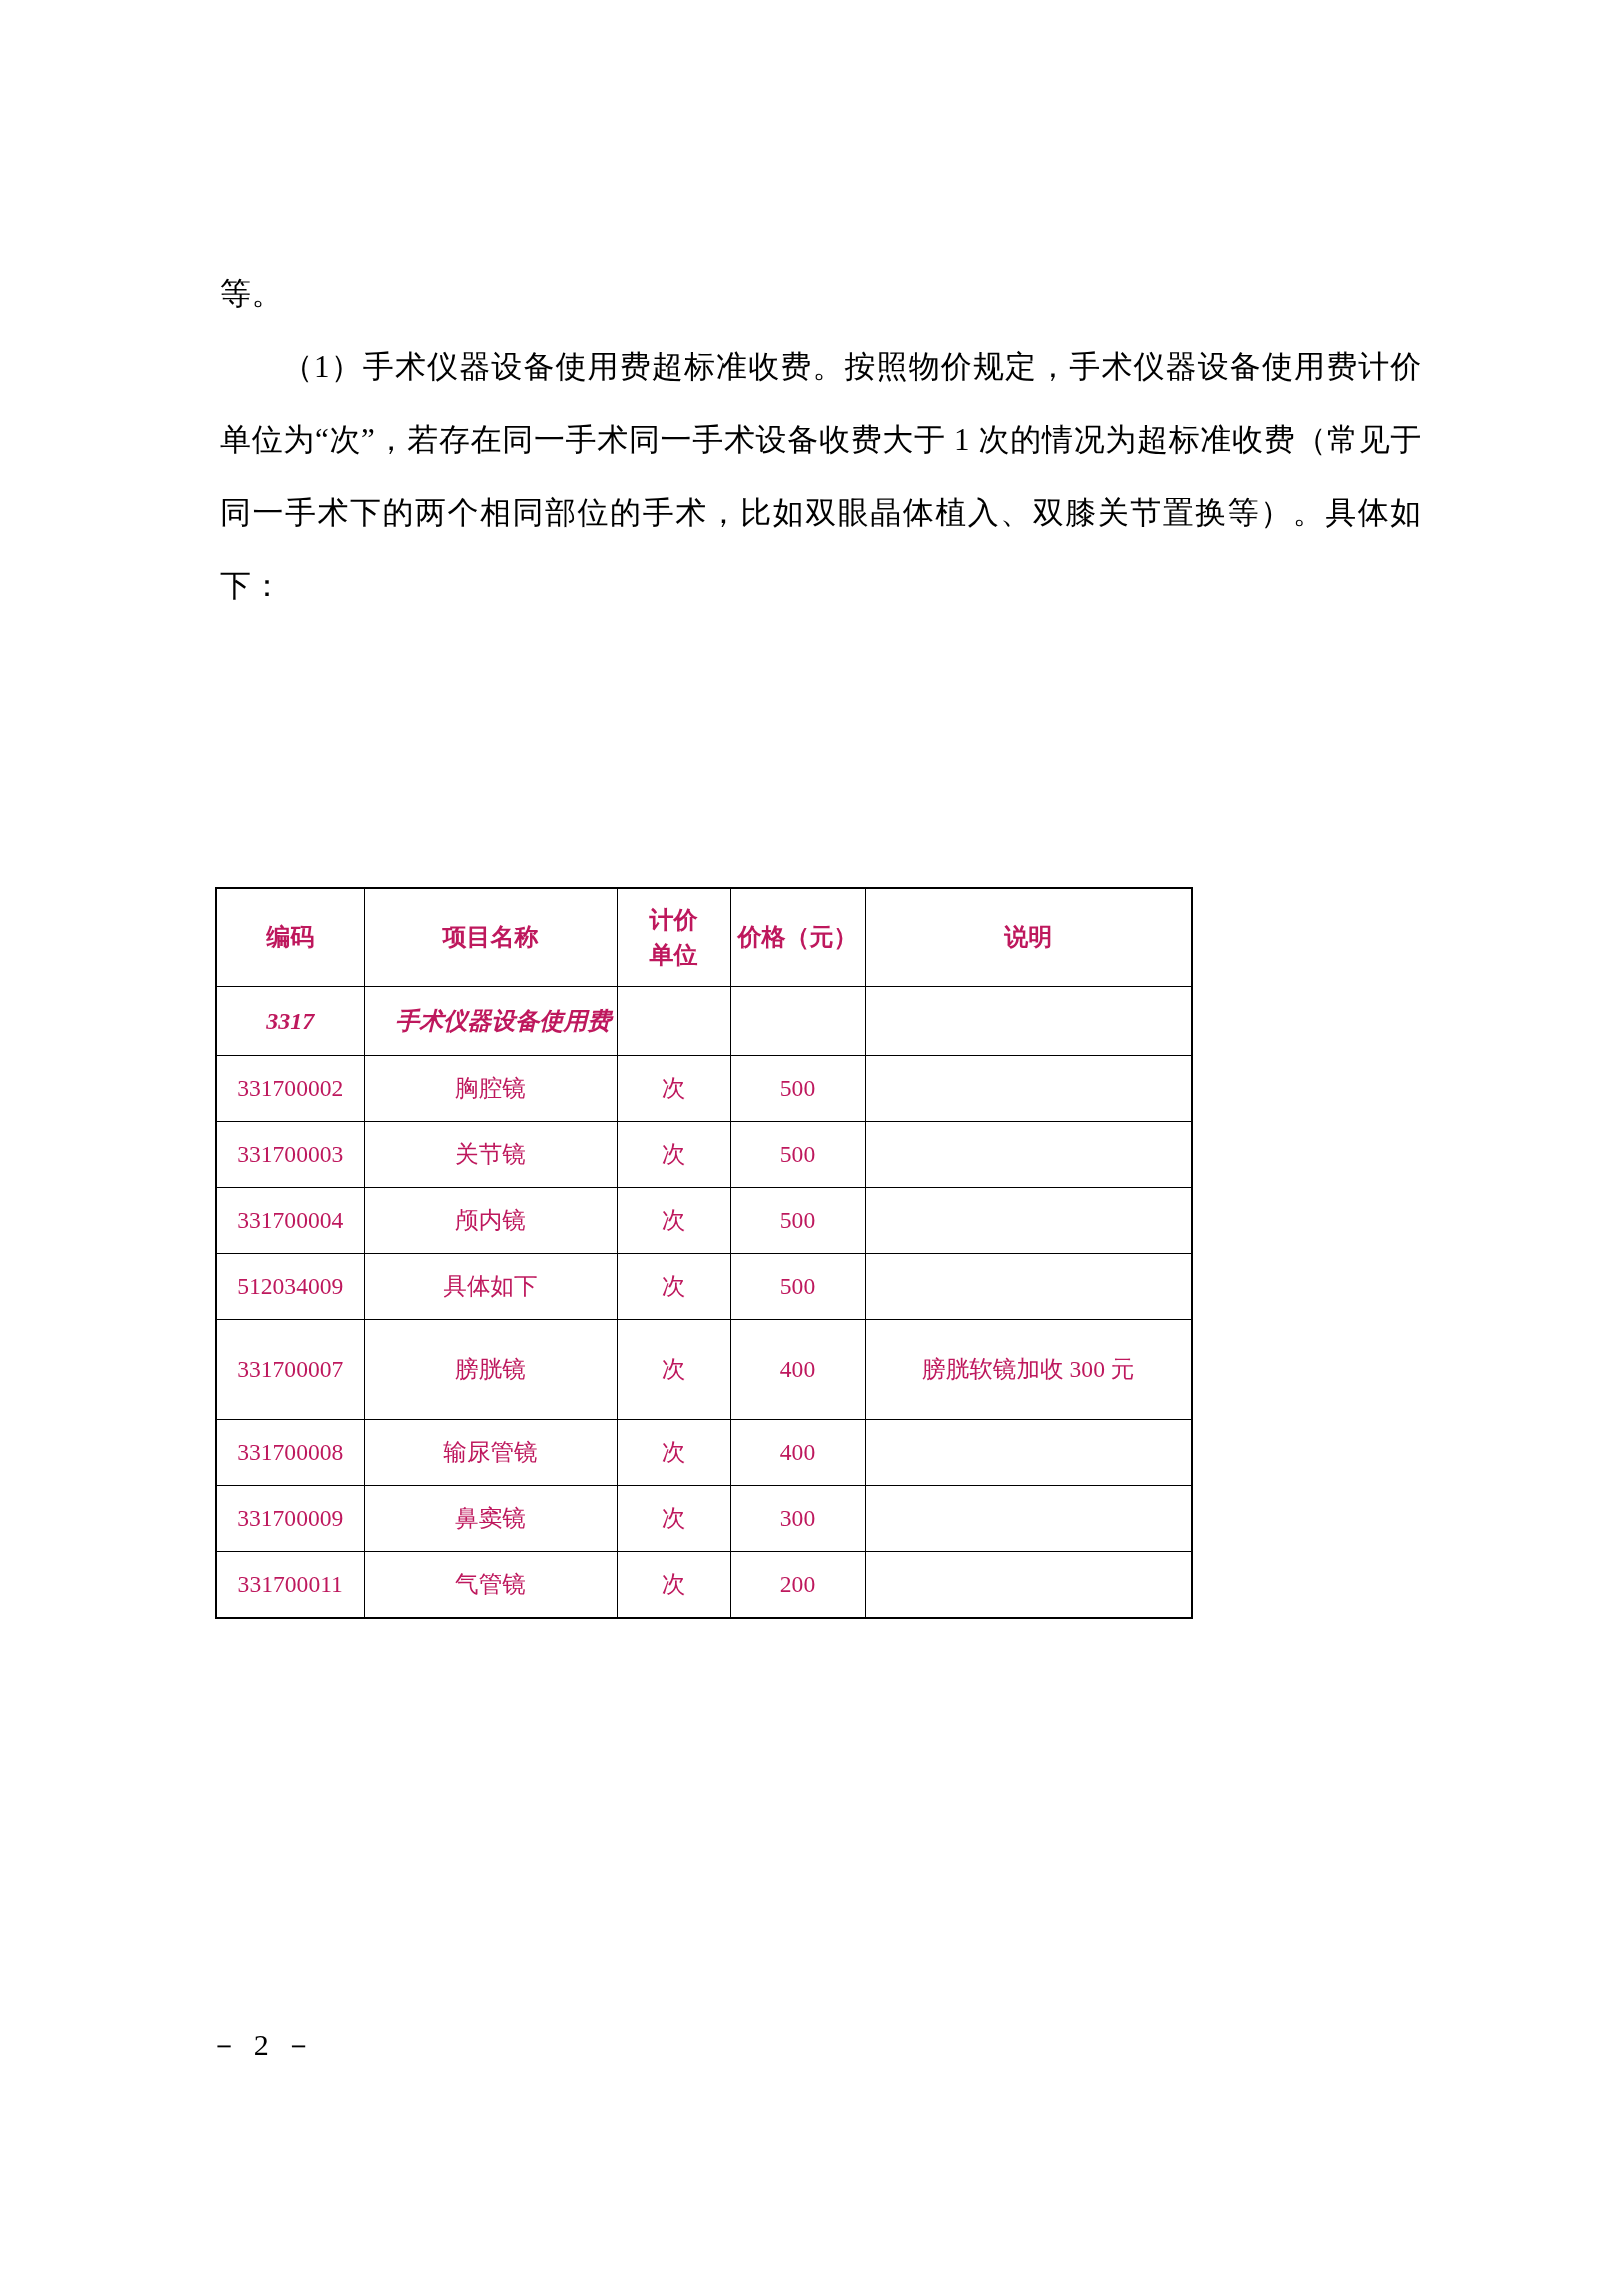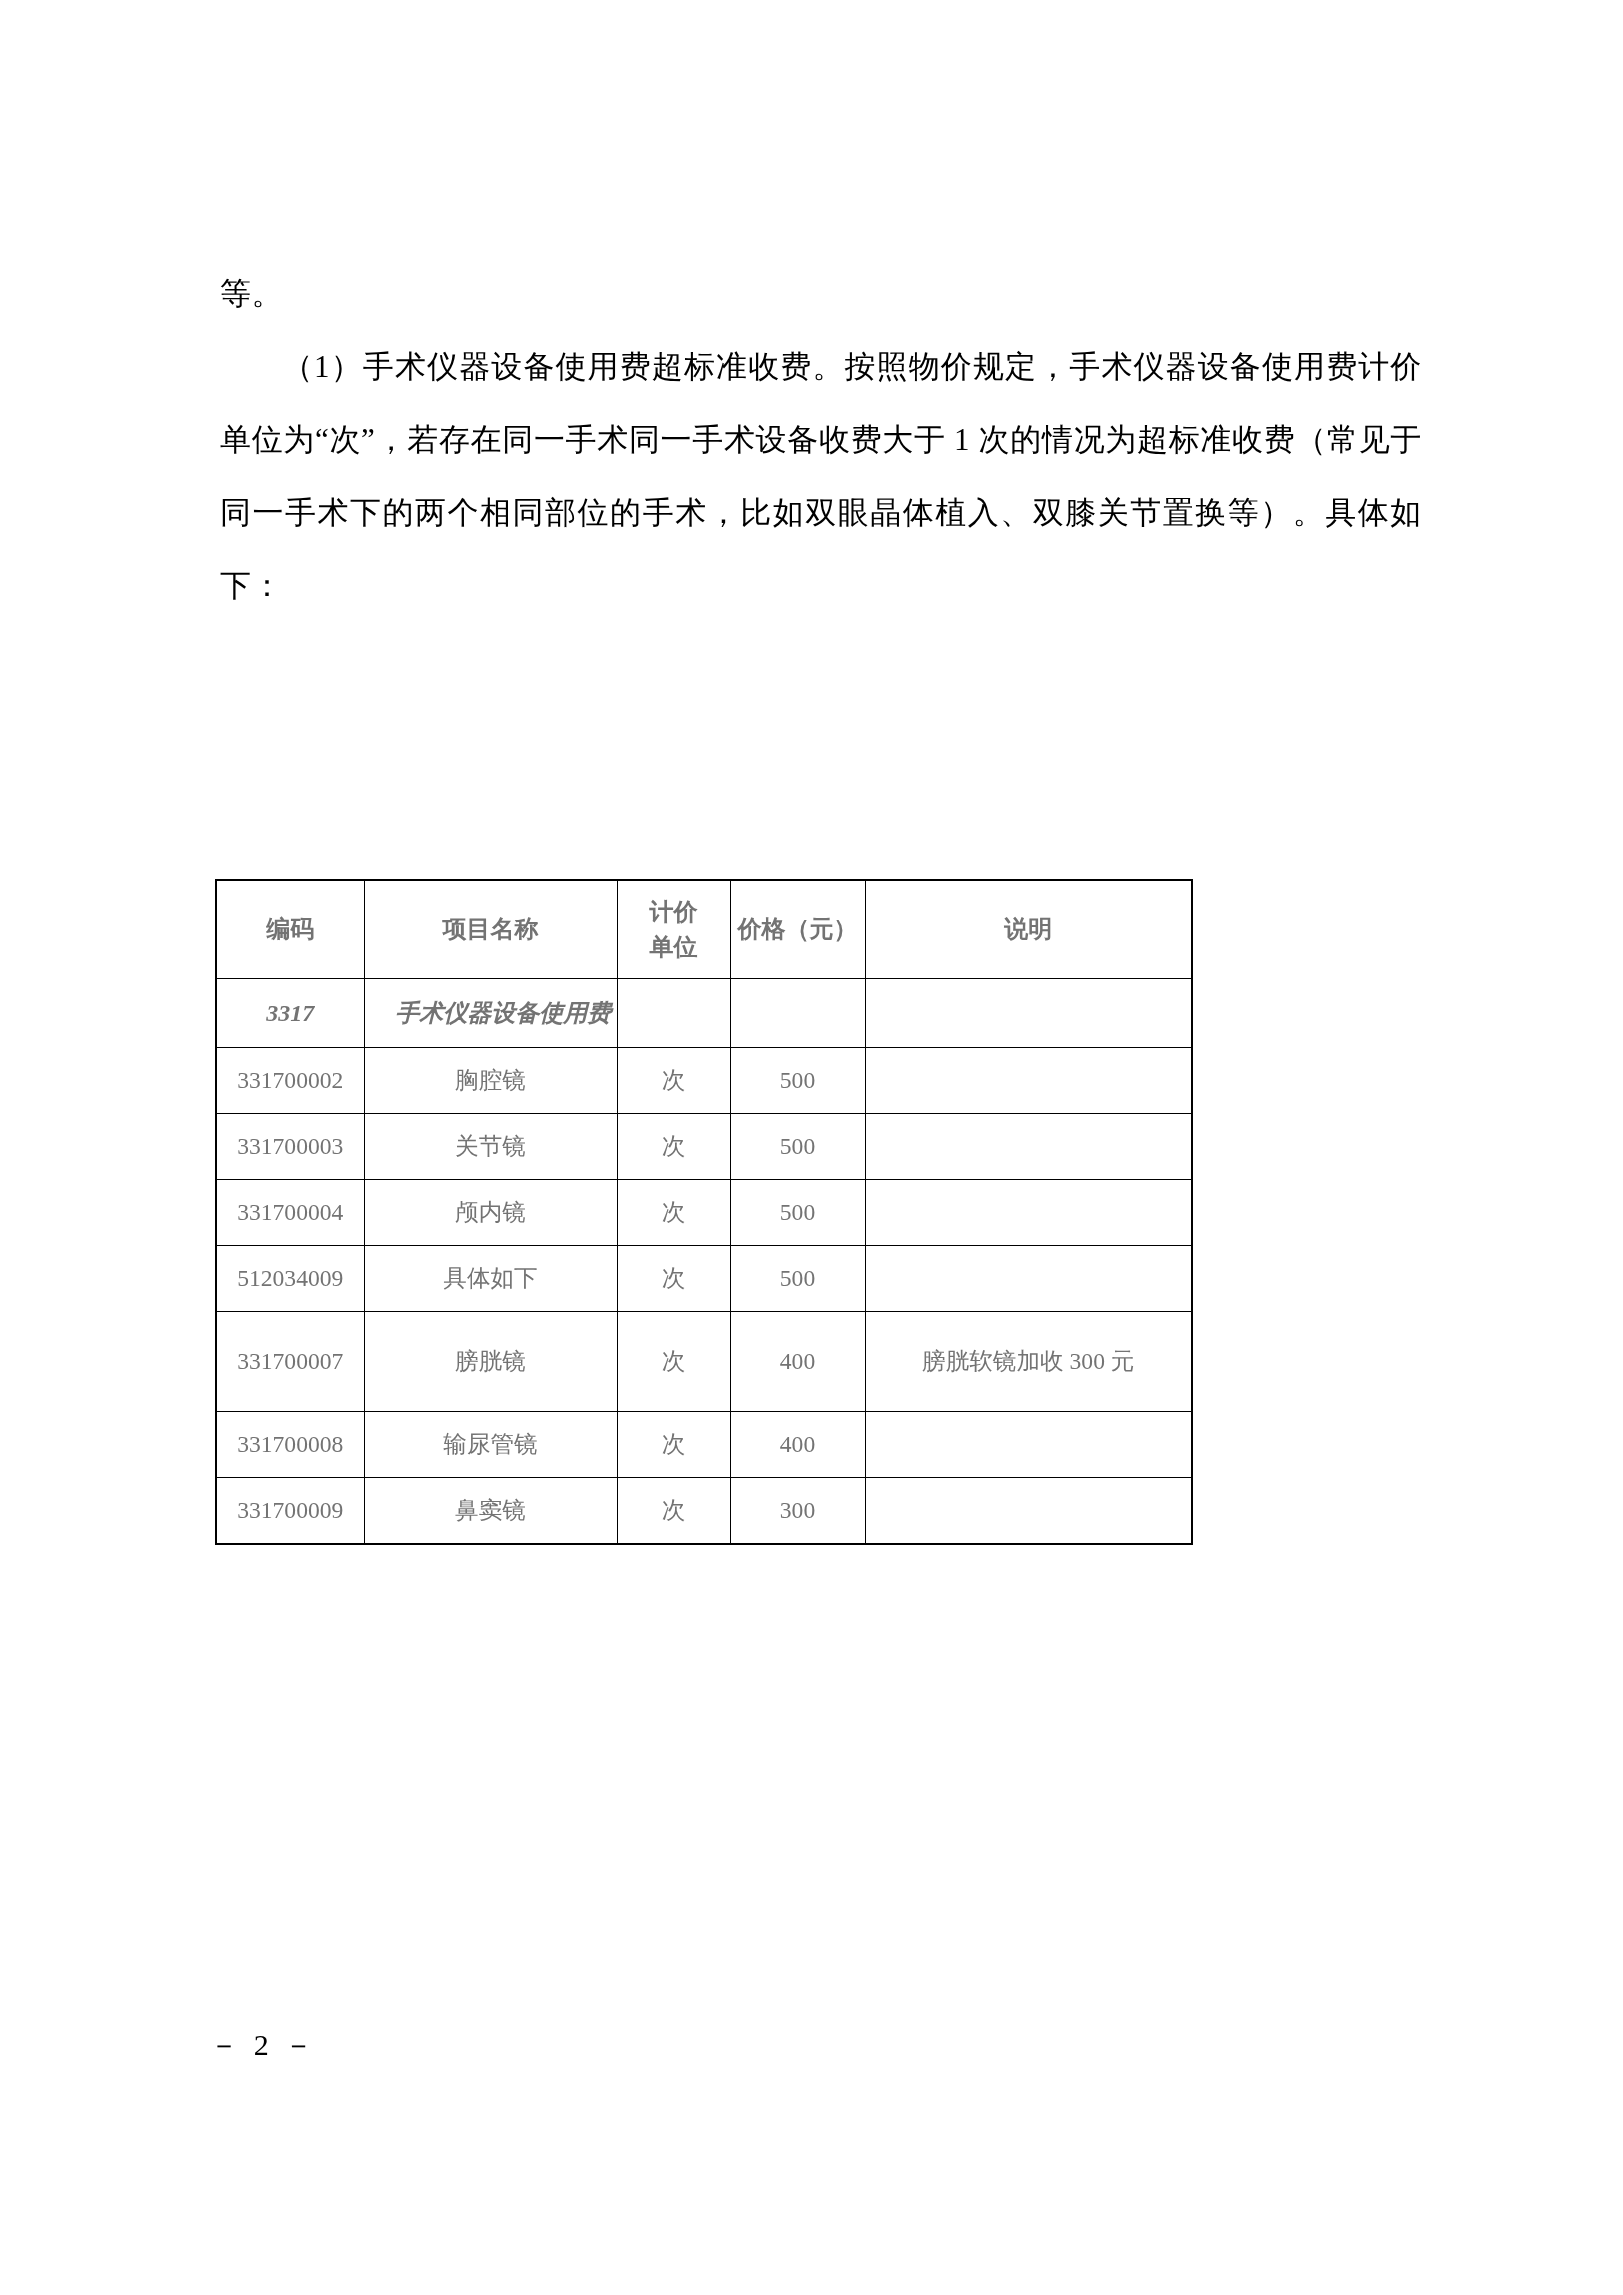--- a/index.html
+++ b/index.html
@@ -41,21 +41,22 @@
     position: absolute;
     left: 215px;
     top: 879px;
     width: 977px;
   }
   table.price-table {
     border-collapse: collapse;
     width: 977px;
     table-layout: fixed;
     font-size: 23.6px;
-    color: #737373;
+    color: #be185d;
+    margin-top: 8px;
   }
   table.price-table td {
     border: 1.3px solid #000;
     padding: 0 5.2px;
     vertical-align: middle;
     text-align: center;
     line-height: 1.35;
   }
   
   table.price-table {
@@ -186,20 +187,27 @@
             <td>400</td>
             <td class="note-cell"></td>
           </tr>
           <tr class="item-row">
             <td>331700009</td>
             <td>鼻窦镜</td>
             <td>次</td>
             <td>300</td>
             <td class="note-cell"></td>
           </tr>
+          <tr class="item-row">
+            <td>331700011</td>
+            <td>气管镜</td>
+            <td>次</td>
+            <td>200</td>
+            <td class="note-cell"></td>
+          </tr>
         </tbody>
     </table>
   </div>
 
   <div class="footer">－ 2 －</div>
 
 </div>
 
 
 </body></html>

